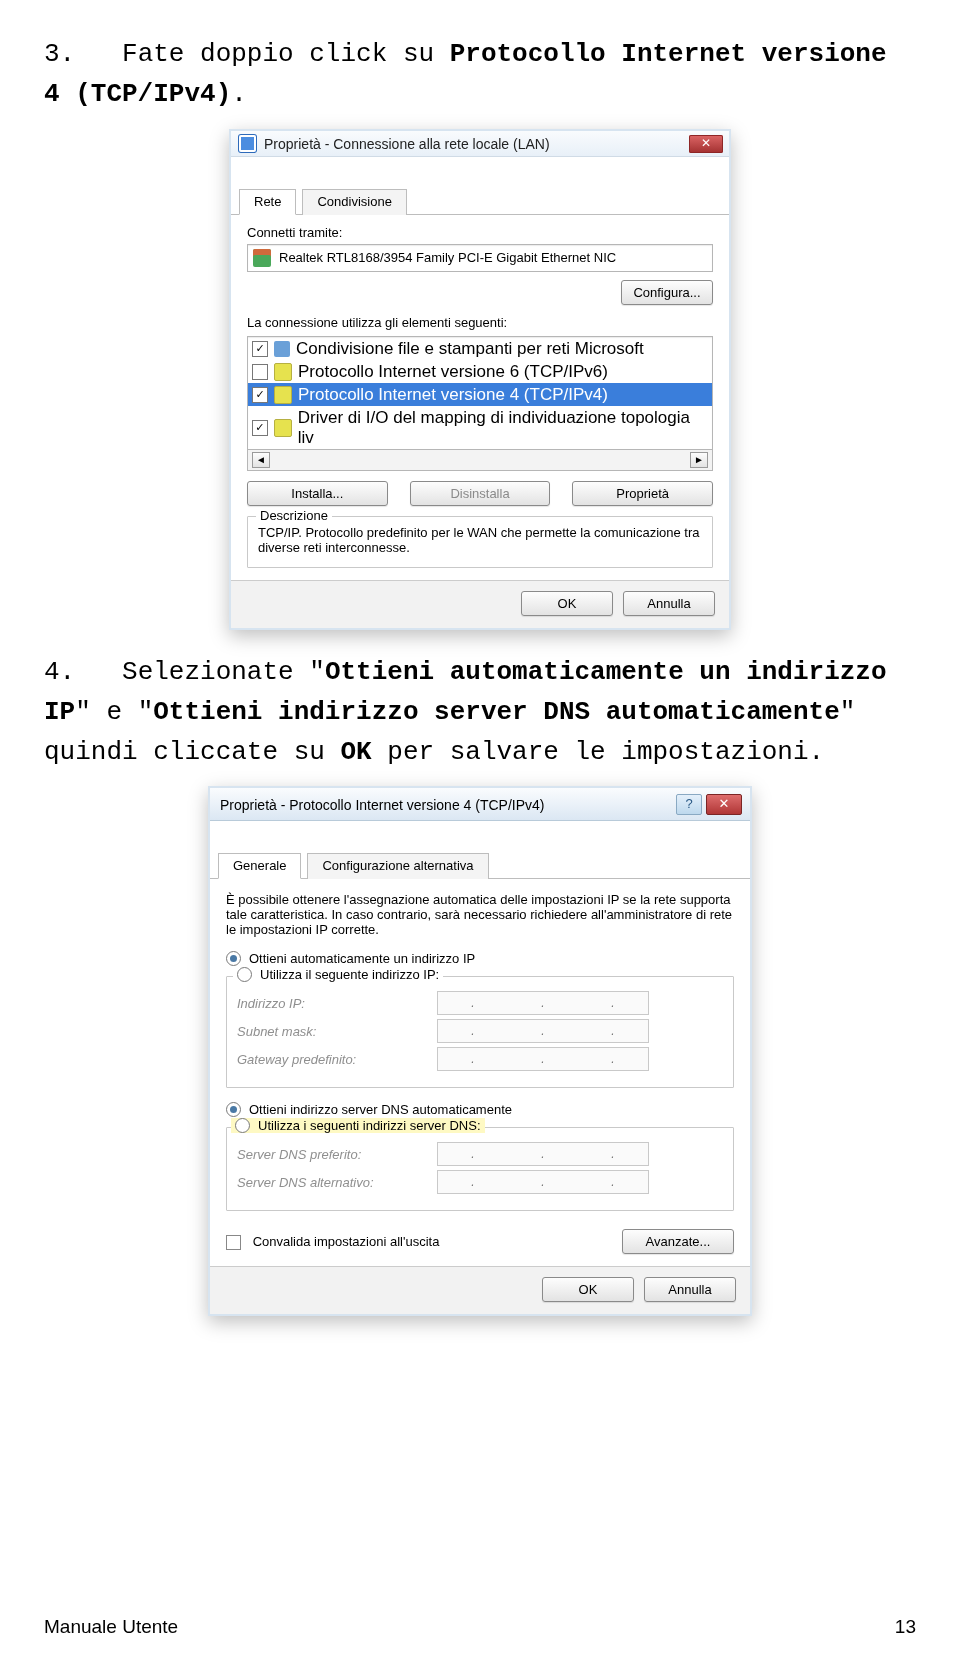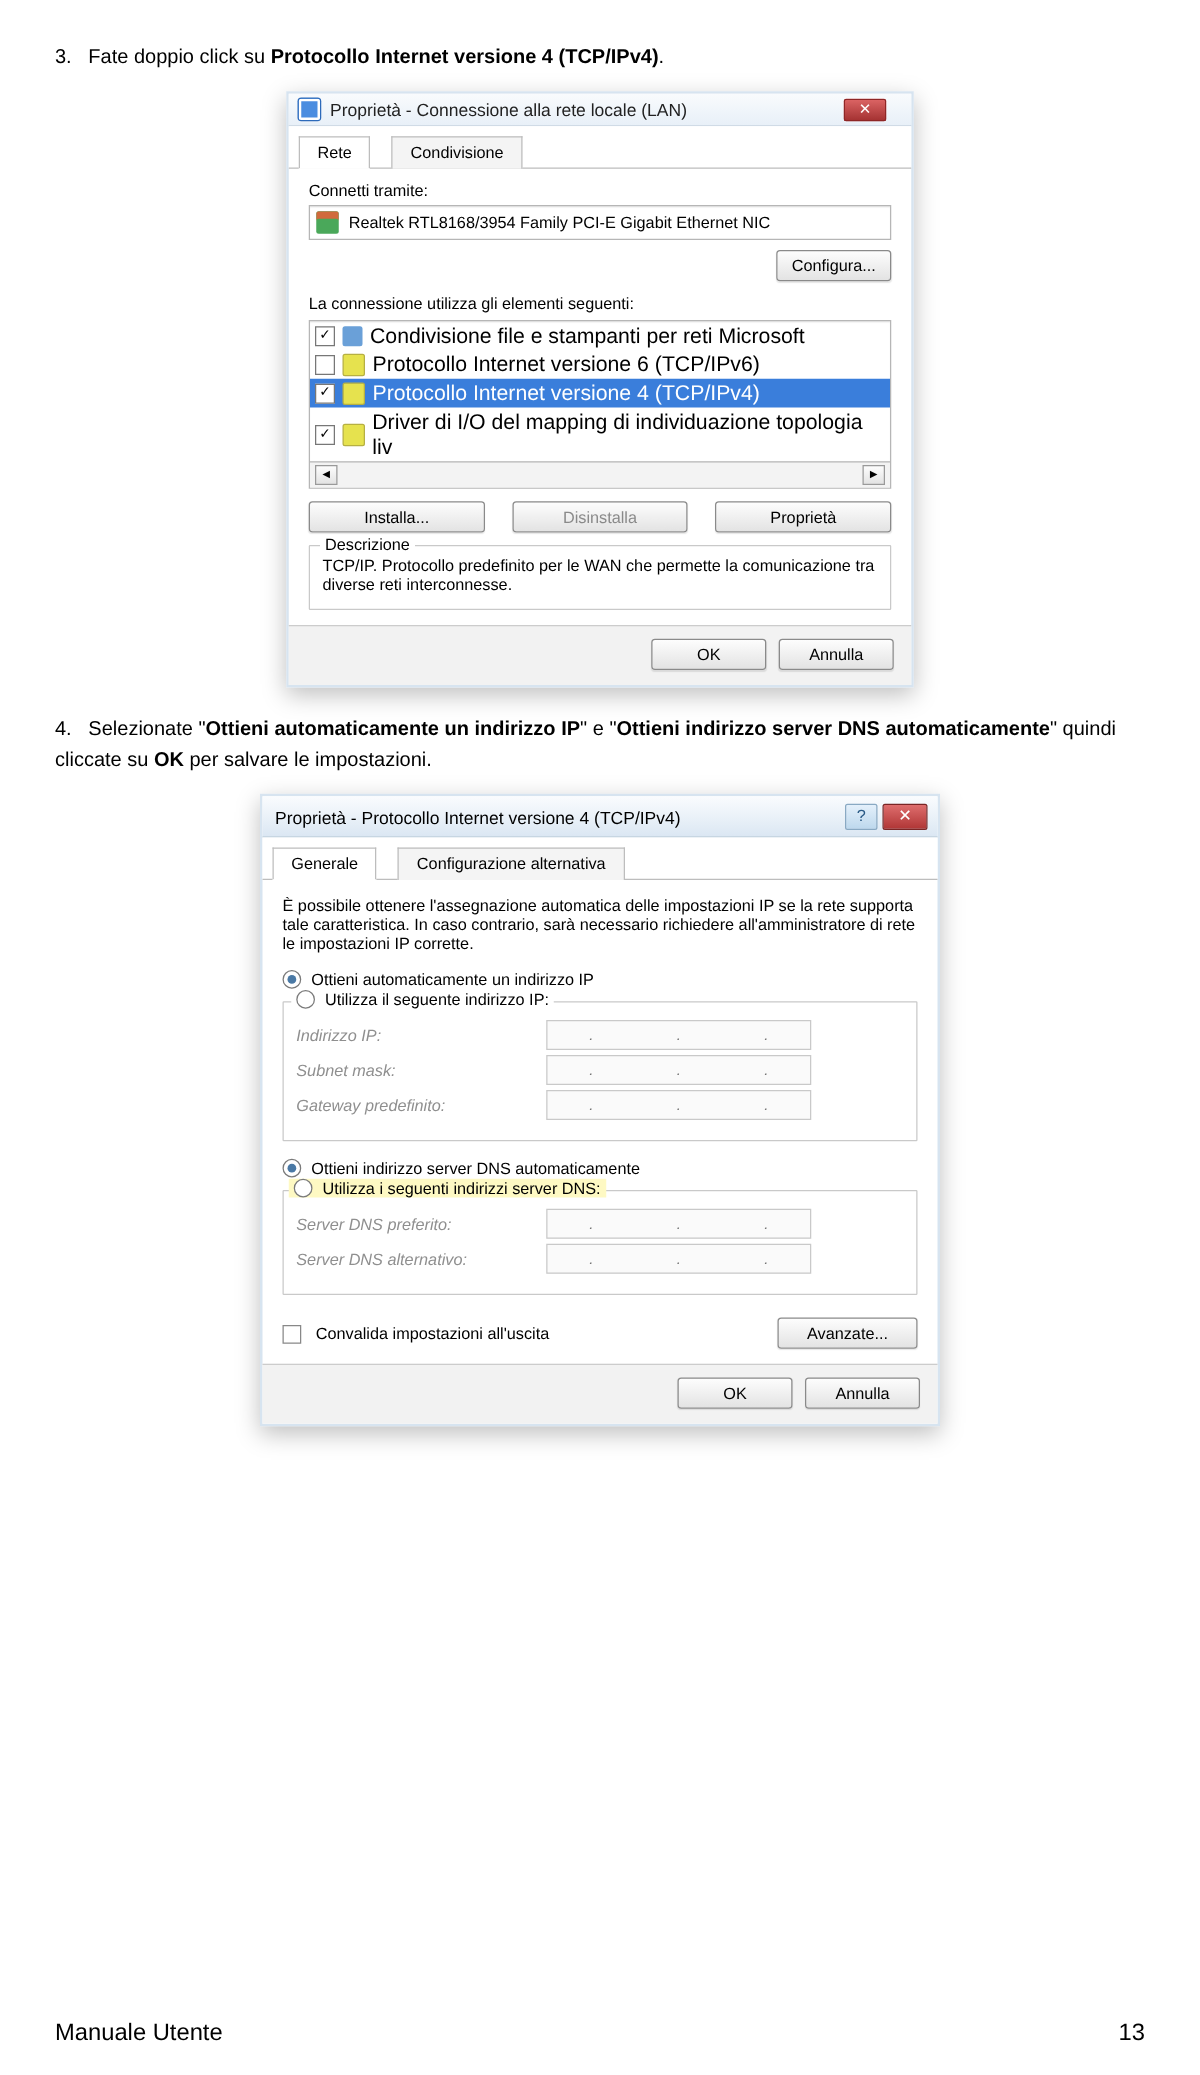--- a/index.html
+++ b/index.html
@@ -14,38 +14,39 @@
     min-height:1660px;
     box-sizing:border-box;
   }
   .header-bar{
     display:flex;
     justify-content:space-between;
     font-size:19px;
     margin-bottom:42px;
   }
   .step{
-    font-size:16px;
+    font-size:26px;
     margin:6px 0 14px;
     line-height:1.55;
+    font-family:Liberation Mono, monospace;
   }
   
   .dialog{
     margin:0 auto 22px;
     border:2px solid #d7e4f0;
     box-shadow:0 6px 18px rgba(0,0,0,0.25);
     background:#fff;
   }
   .dialog.one{width:498px;}
   .titlebar{
     background:linear-gradient(#f9fbfd,#e8f0f8);
     border-bottom:1px solid #d0dbe6;
     display:flex;
     align-items:center;
-    padding:4px 20px 3px 8px;
+    padding:4px 6px 3px 8px;
     font-size:14px;
     color:#222;
   }
   .titlebar .close{
     margin-left:auto;
     width:34px;
     height:18px;
     border-radius:2px;
     background:linear-gradient(#d66,#a23030);
     color:#fff;
@@ -58,24 +59,25 @@
     width:17px;height:17px;
     margin-right:8px;
     display:inline-block;
     background:#4b8de0;
     border-radius:2px;
     box-shadow:inset 0 0 0 2px #fff, inset 0 0 0 4px #4b8de0, 0 0 0 1px #2d6aba;
   }
   .tabstrip{
     display:flex;
     padding:7px 8px 0;
-    gap:17px;
+    gap:6px;
     background:#fff;
     font-size:13px;
     border-bottom:1px solid #bdbdbd;
+    margin-top:24px;
   }
   .tab{
     padding:4px 14px 5px;
     border:1px solid #bdbdbd;
     border-bottom:none;
     background:#f4f4f4;
     position:relative;
     top:1px;
   }
   .tab.active{

